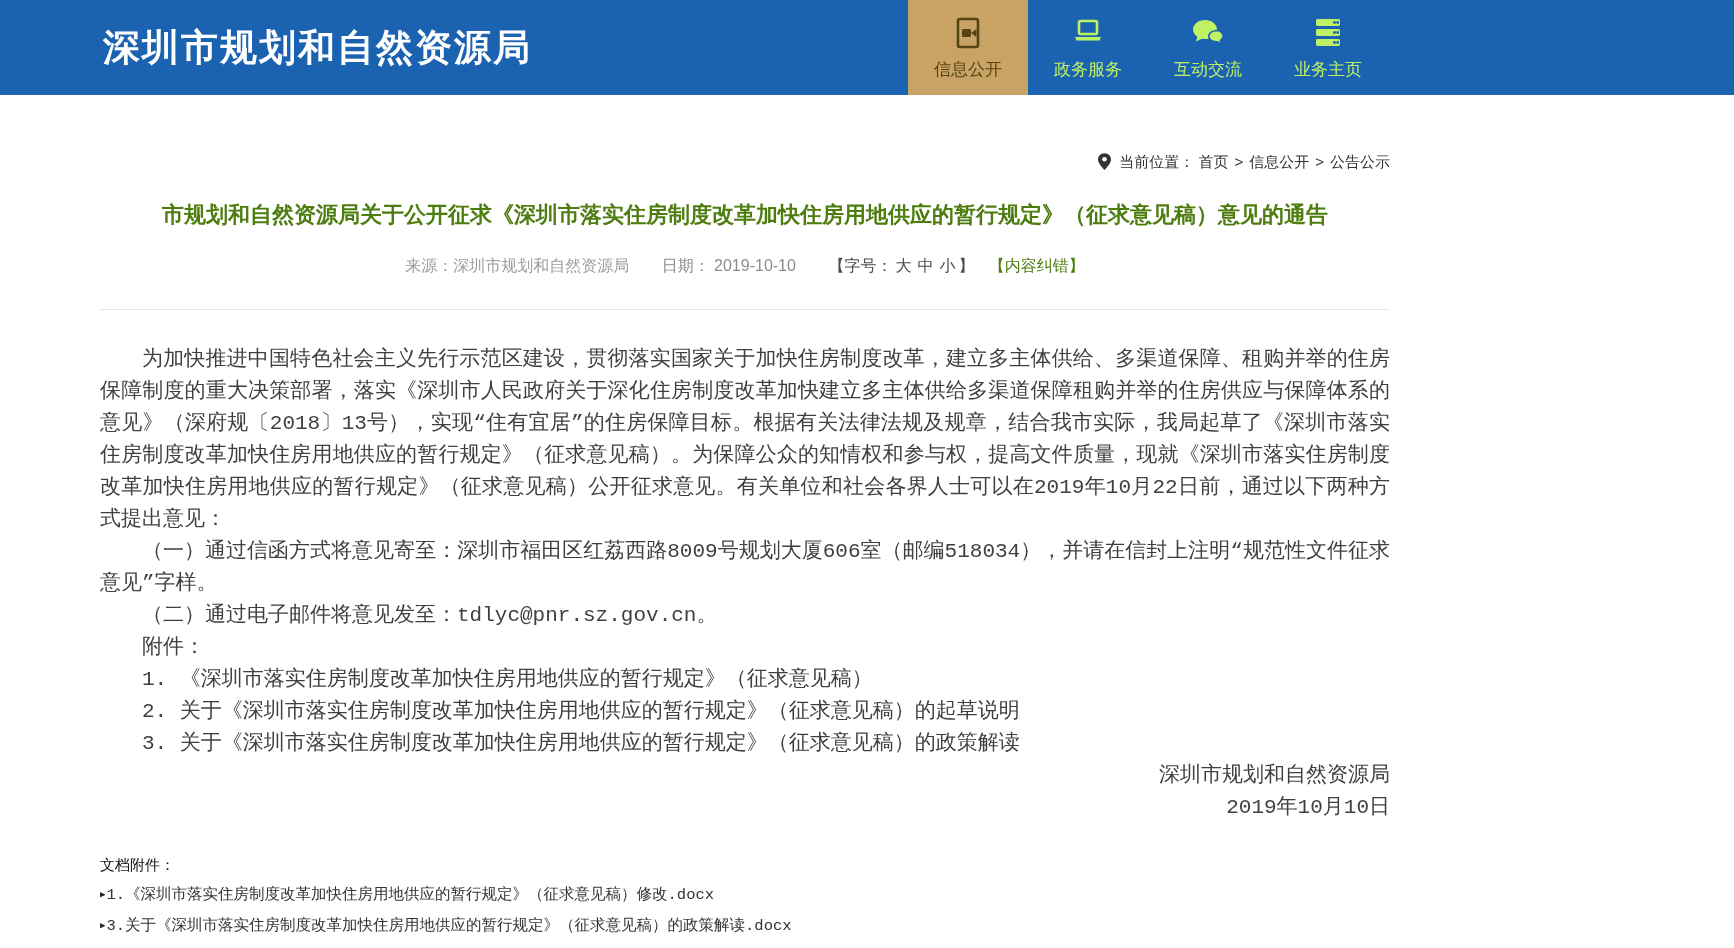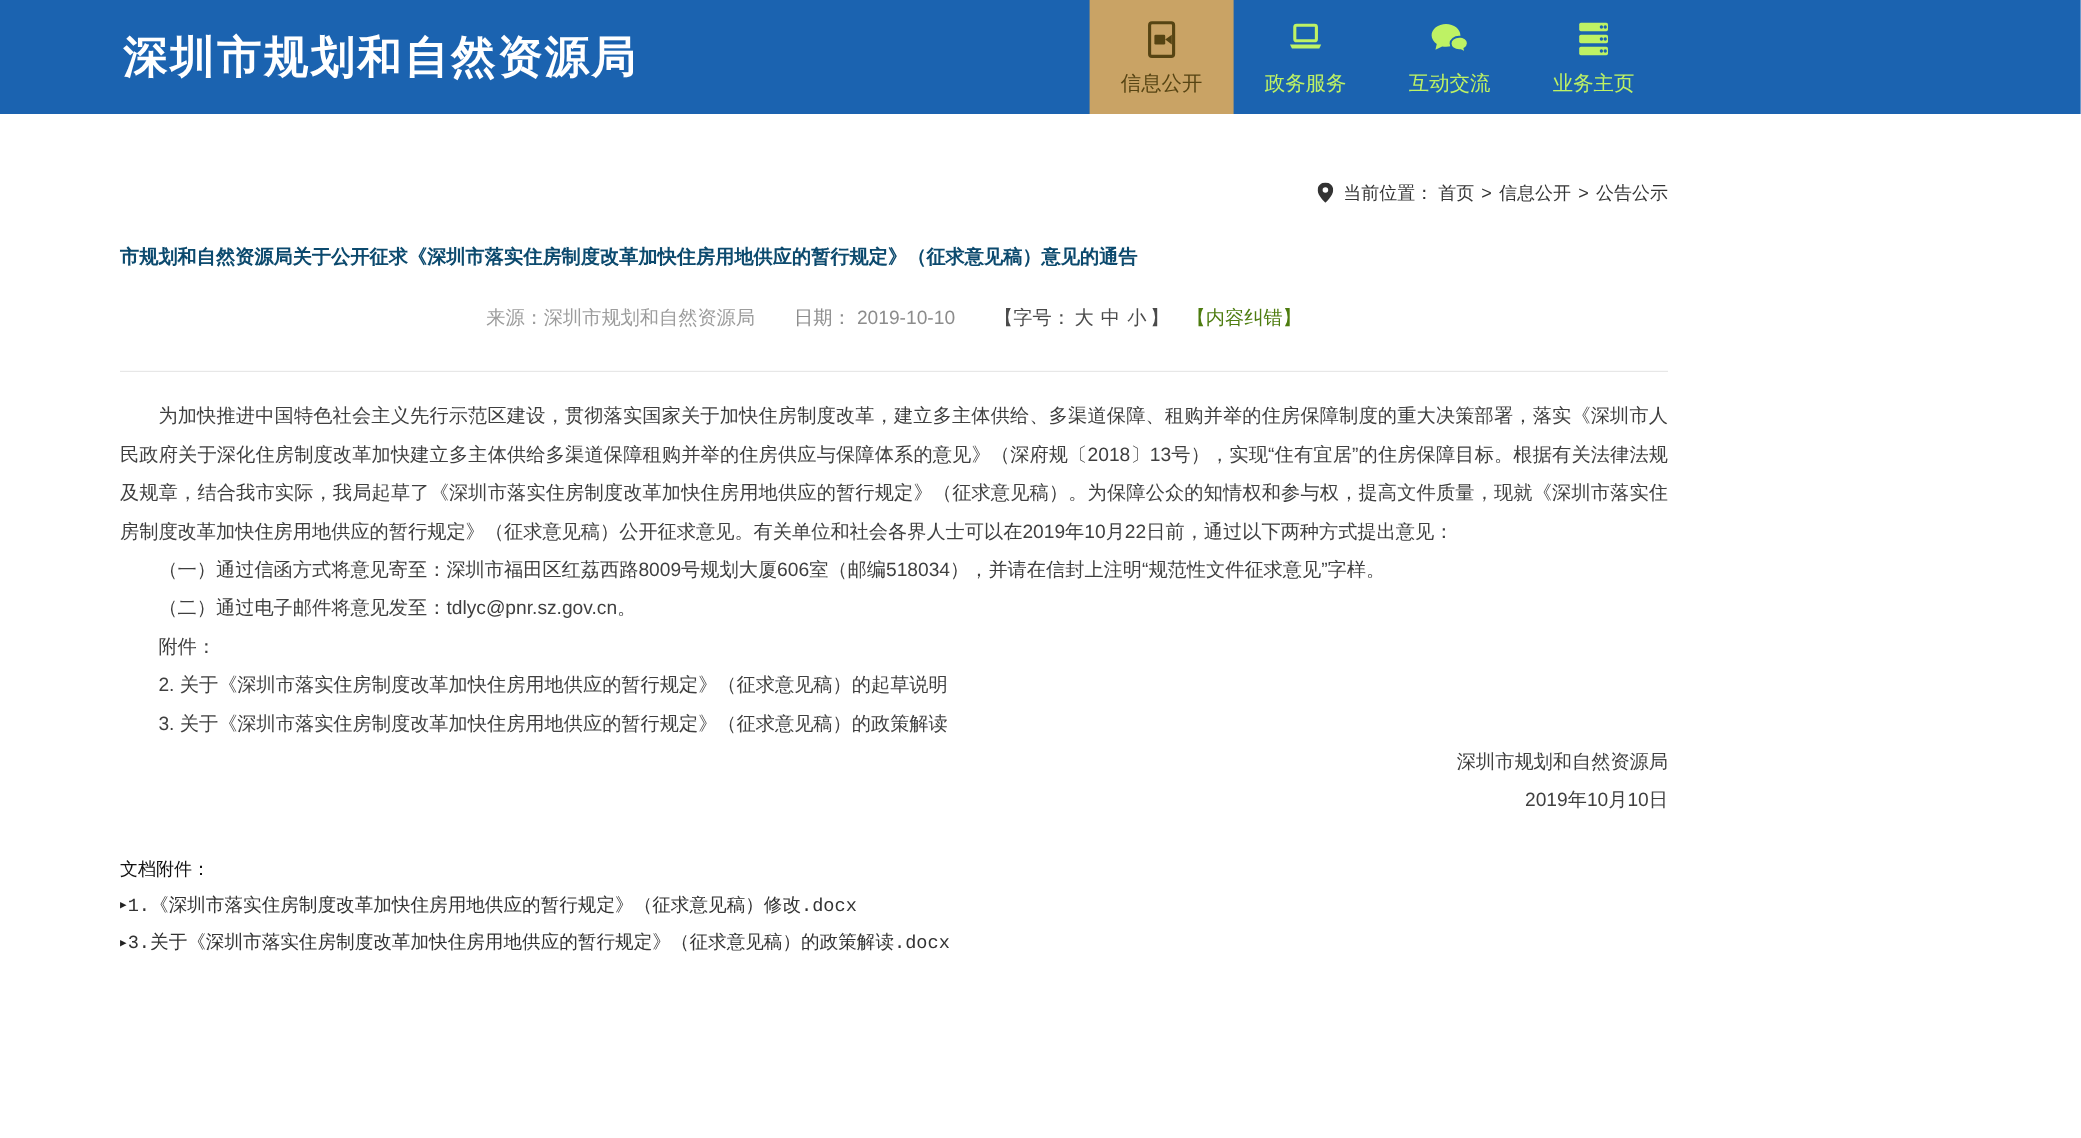--- a/index.html
+++ b/index.html
@@ -50,44 +50,46 @@
     text-align: right;
     font-size: 15px;
     color: #333333;
     height: 20px; line-height: 20px;
   }
   .breadcrumb .pin { display:inline-block; vertical-align: -3px; margin-right: 8px; }
   .breadcrumb a { color:#333333; text-decoration: none; cursor:pointer; }
   .crumb-sep { margin: 0 6px; }
   .article-title {
     margin-top: 28px;
-    font-size: 16px;
+    text-align: center;
+    font-size: 22px;
     font-weight: bold;
-    color: #0c4a6e;
+    color: #4d7c0f;
     line-height: 30px;
   }
   .article-meta {
     margin-top: 25px;
     text-align: center;
     font-size: 16px;
     height: 22px; line-height: 22px;
   }
   .meta-source { color: #9c9c9c; }
   .meta-date { color: #8c8c8c; margin-left: 28px; }
   .meta-fontsize { color: #4a4a4a; margin-left: 28px; }
   .meta-fontsize .fs-opt { cursor: pointer; margin: 0 3px; }
   .meta-correction { color: #4d7c0f; margin-left: 10px; cursor: pointer; }
   .article-body {
     margin-top: 32px;
     border-top: 1px solid #e7e7e7;
-    padding-top: 22px;
-    font-size: 16px;
+    padding-top: 34px;
+    font-size: 21px;
     color: #3f3f3f;
     line-height: 32px;
     text-align: justify;
+    font-family: Liberation Mono, monospace;
   }
   .article-body p { margin: 0; text-indent: 2em; }
   .article-body p.gap { margin-top: 0px; }
   .signature { text-align: right; margin: 0; text-indent: 0 !important; }
   .doc-attach { margin-top: 26px; }
   .doc-attach-label {
     font-size: 15px; font-weight: normal; color: #111111;
     line-height: 30px;
   }
   .doc-file {
@@ -169,20 +171,21 @@
     <span class="meta-date">日期： 2019-10-10</span>
     <span class="meta-fontsize"><span>【字号：</span><span class="fs-opt">大</span><span class="fs-opt">中</span><span class="fs-opt">小</span><span>】</span></span>
     <span class="meta-correction">【内容纠错】</span>
   </div>
 
   <div class="article-body">
     <p>为加快推进中国特色社会主义先行示范区建设，贯彻落实国家关于加快住房制度改革，建立多主体供给、多渠道保障、租购并举的住房保障制度的重大决策部署，落实《深圳市人民政府关于深化住房制度改革加快建立多主体供给多渠道保障租购并举的住房供应与保障体系的意见》（深府规〔2018〕13号），实现“住有宜居”的住房保障目标。根据有关法律法规及规章，结合我市实际，我局起草了《深圳市落实住房制度改革加快住房用地供应的暂行规定》（征求意见稿）。为保障公众的知情权和参与权，提高文件质量，现就《深圳市落实住房制度改革加快住房用地供应的暂行规定》（征求意见稿）公开征求意见。有关单位和社会各界人士可以在2019年10月22日前，通过以下两种方式提出意见：</p>
     <p class="gap">（一）通过信函方式将意见寄至：深圳市福田区红荔西路8009号规划大厦606室（邮编518034），并请在信封上注明“规范性文件征求意见”字样。</p>
     <p class="gap">（二）通过电子邮件将意见发至：tdlyc@pnr.sz.gov.cn。</p>
     <p class="gap">附件：</p>
+    <p class="gap">1. 《深圳市落实住房制度改革加快住房用地供应的暂行规定》（征求意见稿）</p>
     <p class="gap">2. 关于《深圳市落实住房制度改革加快住房用地供应的暂行规定》（征求意见稿）的起草说明</p>
     <p class="gap">3. 关于《深圳市落实住房制度改革加快住房用地供应的暂行规定》（征求意见稿）的政策解读</p>
     <p class="signature">深圳市规划和自然资源局</p>
     <p class="signature">2019年10月10日</p>
   </div>
 
   <div class="doc-attach">
     <div class="doc-attach-label">文档附件：</div>
     <a class="doc-file"><span class="file-marker">▶</span><span>1.《深圳市落实住房制度改革加快住房用地供应的暂行规定》（征求意见稿）修改.docx</span></a>
     <a class="doc-file"><span class="file-marker">▶</span><span>3.关于《深圳市落实住房制度改革加快住房用地供应的暂行规定》（征求意见稿）的政策解读.docx</span></a>

